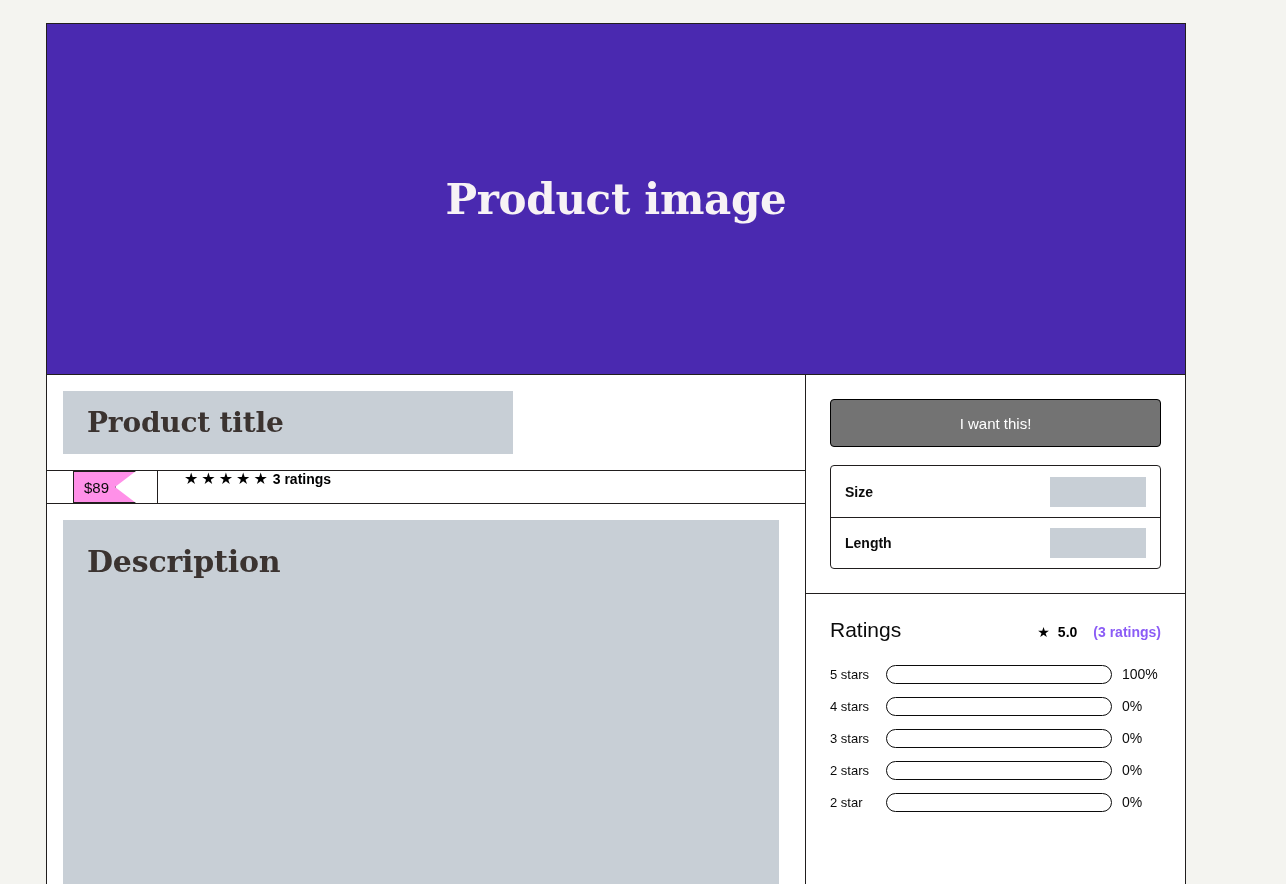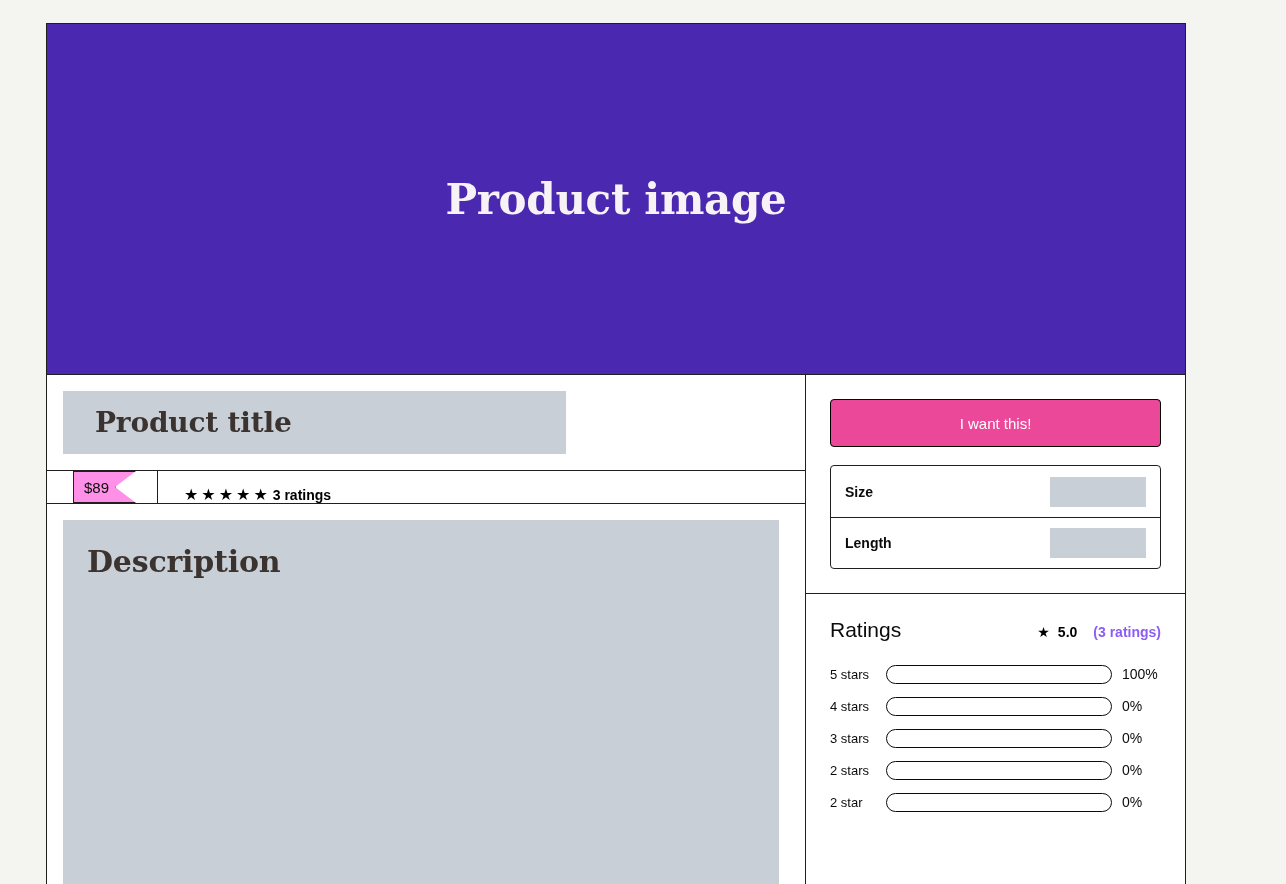--- a/index.html
+++ b/index.html
@@ -68,44 +68,44 @@
 
   
   .title-section {
     padding: 16px;
     border-bottom: 1px solid #211e1e;
   }
   .skeleton {
     background: #c8cfd6;
   }
   .title-skeleton {
-    width: 503px;
+    width: 450px;
     height: 63px;
     display: flex;
     align-items: center;
-    padding-left: 32px;
+    padding-left: 24px;
   }
   .title-text {
     font-family: "DejaVu Serif", "Liberation Serif", serif;
     font-weight: 700;
     font-size: 28px;
     color: #3b3330;
     letter-spacing: -0.2px;
   }
 
   
   .meta-row {
     display: flex;
     align-items: stretch;
     height: 76px;
     border-bottom: 1px solid #211e1e;
   }
   .meta-cell {
     display: flex;
-    align-items: flex-end;
+    align-items: flex-start;
     border-right: 1px solid #211e1e;
   }
   .meta-cell.price  { width: 111px; justify-content: flex-start; padding-left: 26px; }
   .meta-cell.creator{ width: 148px; justify-content: center; }
   .meta-cell.rating { flex: 1; border-right: none; padding-left: 26px; }
 
   
   .price-tag {
     position: relative;
     height: 32px;
@@ -182,21 +182,21 @@
 
   
   .purchase-section {
     padding: 24px;
     border-bottom: 1px solid #211e1e;
   }
   .cta-button {
     display: block;
     width: 100%;
     height: 48px;
-    background: #ec4899;
+    background: #737373;
     color: #ffffff;
     border: 1px solid #000000;
     border-radius: 4px;
     font-family: "Liberation Sans", sans-serif;
     font-size: 15px;
     cursor: pointer;
   }
 
   .attributes-table {
     margin-top: 18px;

